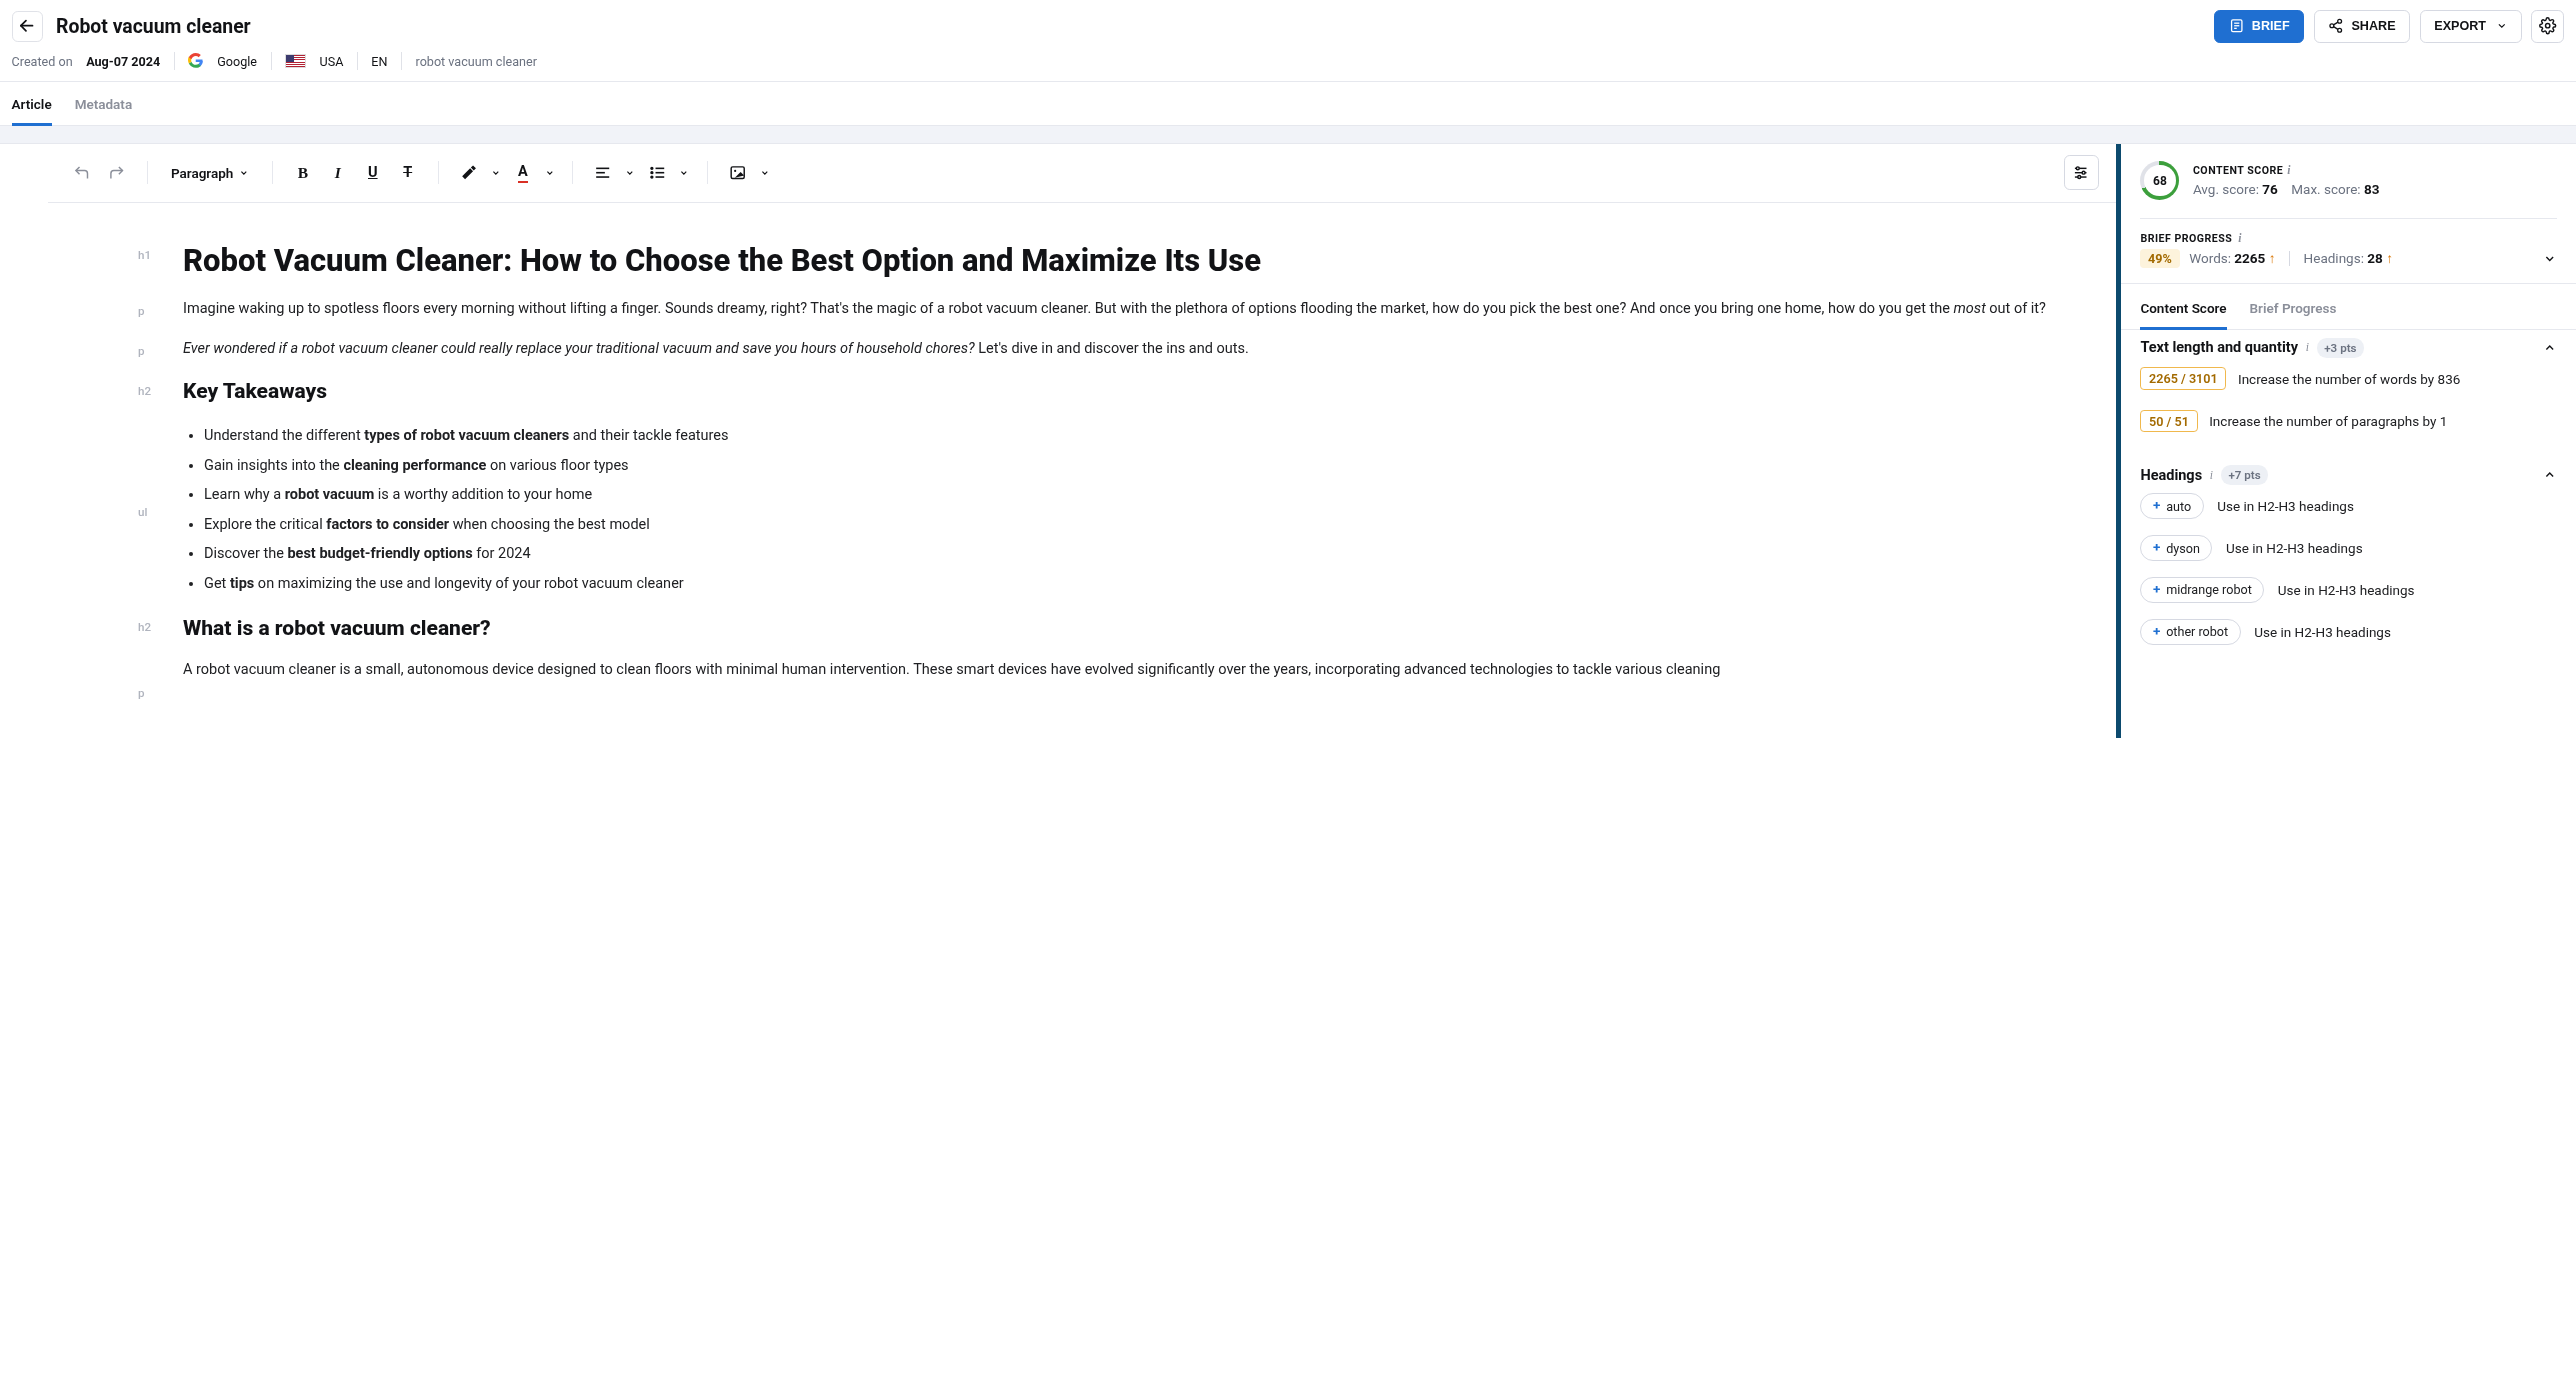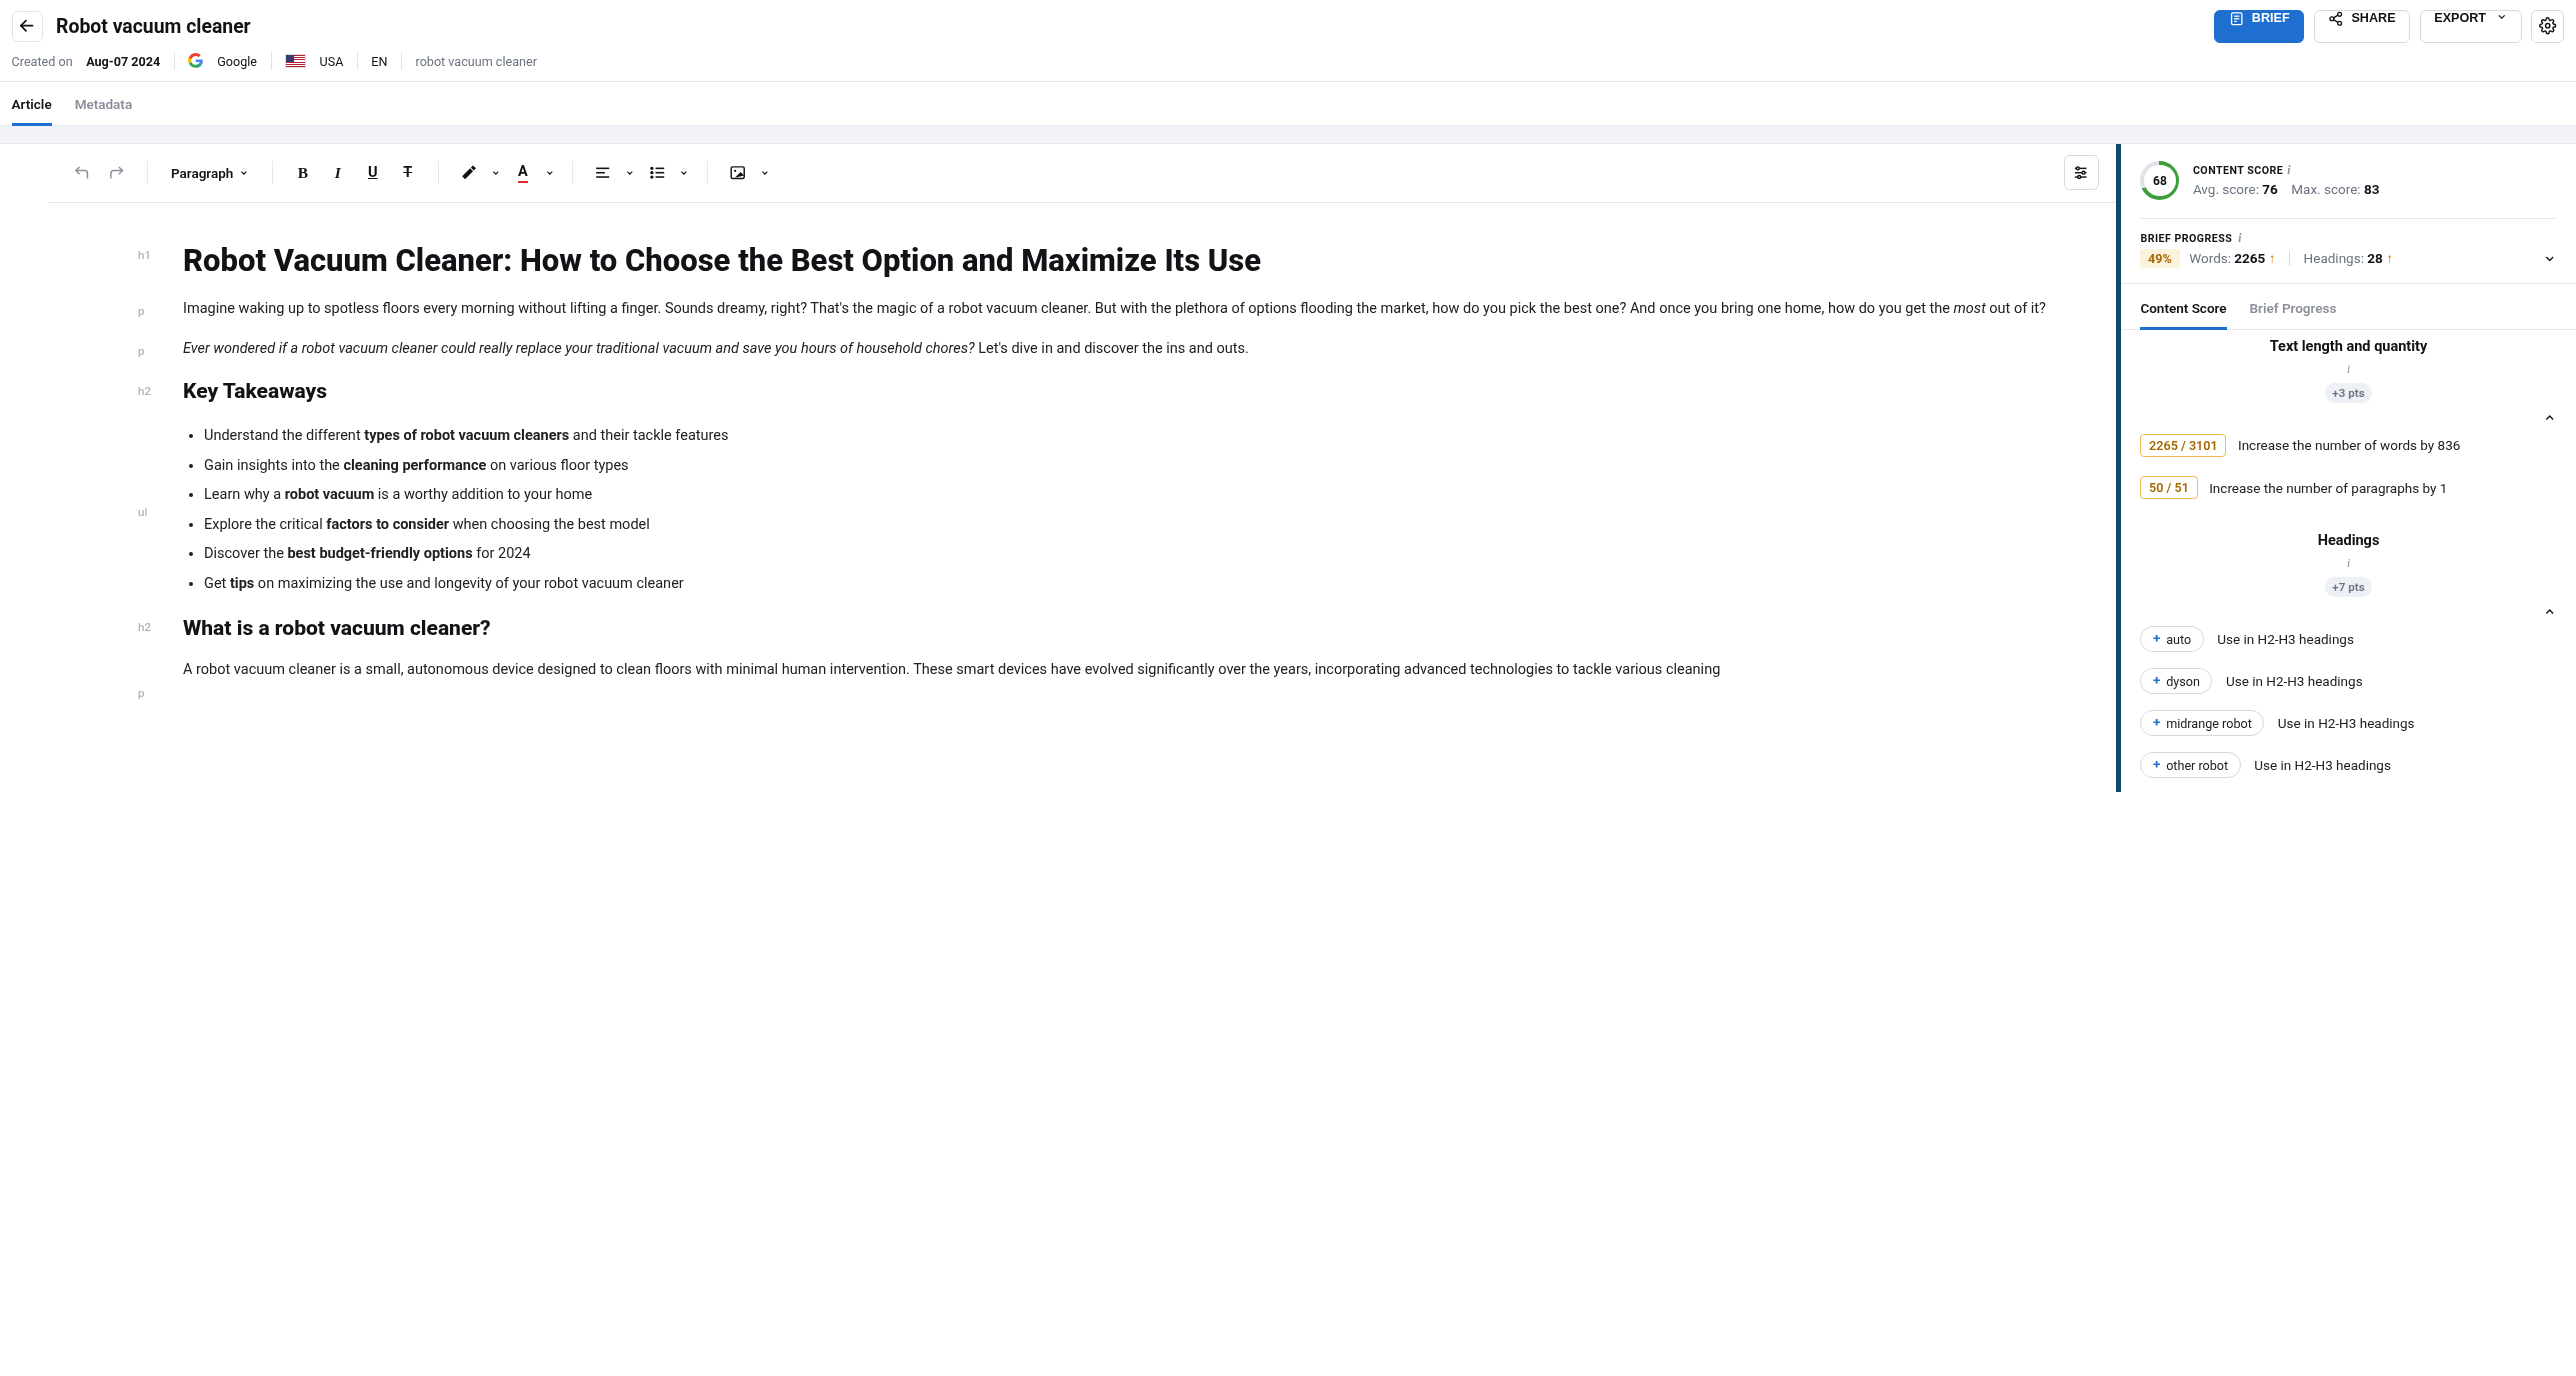--- a/index.html
+++ b/index.html
@@ -3,21 +3,21 @@
 <meta charset="utf-8">
 <style>
 * { margin: 0; padding: 0; box-sizing: border-box; }
 body { font-family: -apple-system, BlinkMacSystemFont, "Segoe UI", Roboto, Helvetica, Arial, sans-serif; font-size: 13.5px; color: #121316; background: #fff; }
 
 
 .top-header { display: flex; align-items: center; padding: 9.7px 11.6px 5.8px; gap: 13.5px; }
 .back-btn { width: 31px; height: 31px; border: 1px solid #e0e2e8; border-radius: 5.8px; display: flex; align-items: center; justify-content: center; cursor: pointer; background: #fff; }
 .page-title { font-size: 19.4px; font-weight: 700; }
 .top-header .spacer { flex: 1; }
-.btn { display: inline-flex; gap: 7.7px; height: 33px; padding: 0 13.5px; border-radius: 5.8px; border: 1px solid #d6d9e2; background: #fff; font-size: 12.6px; font-weight: 700; cursor: pointer; color: #121316; }
+.btn { display: inline-flex; align-items: center; gap: 7.7px; height: 33px; padding: 0 13.5px; border-radius: 5.8px; border: 1px solid #d6d9e2; background: #fff; font-size: 12.6px; font-weight: 700; cursor: pointer; color: #121316; }
 .btn-primary { background: #1f6fd1; border-color: #1f6fd1; color: #fff; }
 .btn .caret { margin-left: 1.9px; }
 .icon-btn { width: 33px; height: 33px; border: 1px solid #d6d9e2; border-radius: 5.8px; display: inline-flex; align-items: center; justify-content: center; cursor: pointer; background: #fff; }
 .top-buttons { display: flex; gap: 9.7px; align-items: center; }
 
 
 .meta-row { display: flex; align-items: center; gap: 13.5px; padding: 3.9px 11.6px 11.6px; font-size: 12.6px; color: #121316; }
 .meta-row .label { color: #6b7280; }
 .meta-row .sep { width: 1px; height: 17.4px; background: #e0e2e8; }
 .meta-kw { color: #6b7280; }
@@ -90,21 +90,21 @@
 .section-sep { height:1px; background:#e6e8ee; }
 
 .sub-tabs { display:flex; gap:23px; padding: 15.5px 19.4px 0; border-bottom:1px solid #e6e8ee; }
 .sub-tab { padding-bottom:13.5px; font-weight:600; color:#8b8f9a; cursor:pointer; position:relative; }
 .sub-tab.active { color:#121316; }
 .sub-tab.active::after { content:""; position:absolute; left:0; right:0; bottom:-1px; height:2.9px; background:#1f6fd1; }
 
 .info-text { padding: 17.4px 19.4px; font-size: 13.5px; color: #202124; line-height:1.5; }
 
 .section { padding: 7.7px 19.4px 5.8px; }
-.section-header { display:flex; align-items:center; gap:7.7px; cursor:pointer;flex-direction:column; }
+.section-header { display:flex; align-items:center; gap:7.7px; cursor:pointer; }
 .section-title { font-size:14.5px; font-weight:700; }
 .section-header .info-i { font-style: italic; font-family: Georgia, serif; color:#8b8f9a; font-size:11.6px; }
 .pts-badge { background:#edf0f5; color:#6b7280; font-size:11.6px; font-weight:600; padding:2.9px 7.7px; border-radius:9.7px; }
 .section-header .chev { margin-left:auto; color:#6b7280; }
 
 .rec-row { display:flex; align-items:center; gap:11.6px; padding: 9.7px 0; }
 .count-pill { border:1px solid #f0b84d; color:#a36a00; font-weight:600; font-size:12.6px; padding:2.9px 7.7px; border-radius:3.9px; background:#fff; }
 .rec-text { font-size:13.5px; color:#202124; }
 
 .kw-row { display:flex; align-items:center; gap:13.5px; padding:7.7px 0; }

